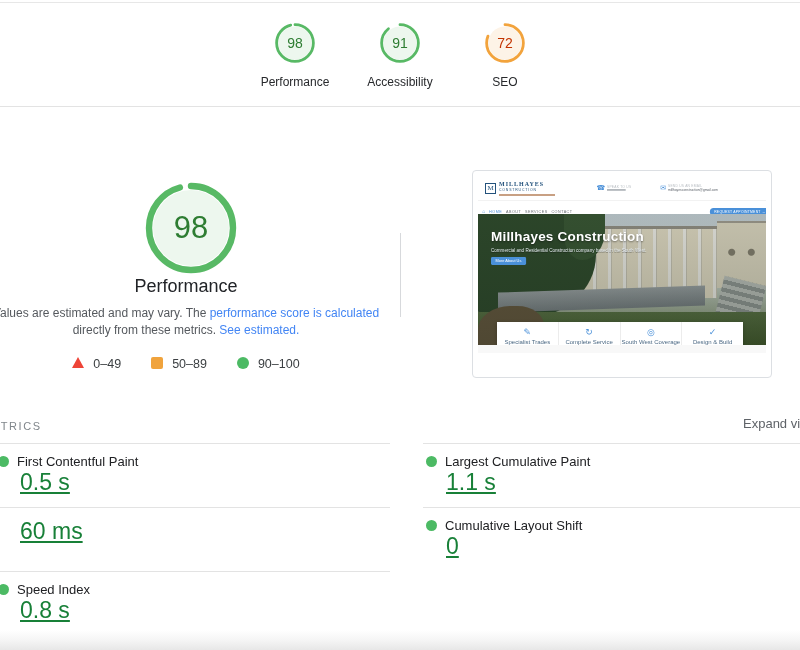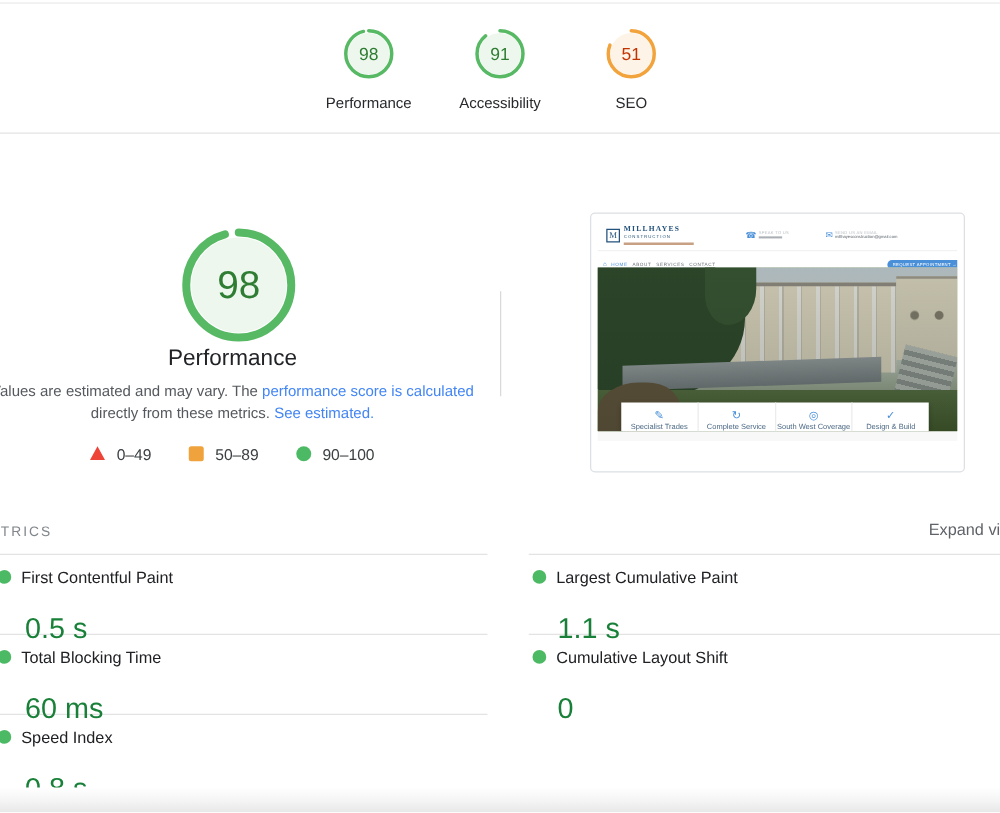--- a/index.html
+++ b/index.html
@@ -108,21 +108,21 @@
   .metrics-col{position:absolute;top:443px;border-top:1px solid #e3e3e3;}
   .metrics-col.left{left:0;width:390px;}
   .metrics-col.right{left:423px;width:377px;}
   .metric-row{height:64px;box-sizing:border-box;padding-top:10px;}
   .metric-row.bordered{border-bottom:1px solid #e3e3e3;}
   .metric-label-row{display:flex;align-items:center;gap:8px;}
   .dot{width:11px;height:11px;border-radius:50%;background:var(--pass-dot);flex:none;}
   .metrics-col.left .dot{margin-left:-2px;}
   .metrics-col.right .dot{margin-left:3px;}
   .metric-name{font-size:13px;color:#202124;}
-  .metric-value{margin-top:20px;font-size:23px;color:var(--metric-green);}
+  .metric-value{margin-top:0;font-size:23px;color:var(--metric-green);text-decoration:underline;}
   .metrics-col.left .metric-value{margin-left:20px;}
   .metrics-col.right .metric-value{margin-left:23px;}
 
   .bottom-strip{position:absolute;left:0;top:630px;width:100%;height:20px;
     background:linear-gradient(to bottom,#ffffff 0%,#f4f4f4 55%,#e7e7e7 100%);}
 </style>
 </head>
 <body>
 
 <div id="app">
@@ -149,21 +149,21 @@
         <div class="gauge-num">91</div>
       </div>
       <div class="gauge-label">Accessibility</div>
     </div>
     <div class="gauge-item">
       <div class="gauge small lvl-average">
         <svg viewBox="0 0 48 48">
             <circle class="fillc" cx="24" cy="24" r="19"></circle>
             <circle class="arc" cx="24" cy="24" r="21" stroke-width="3.2" transform="rotate(-90 24 24)" stroke-dasharray="106.31591990414019 25.63097154663113"></circle>
           </svg>
-        <div class="gauge-num">51</div>
+        <div class="gauge-num">72</div>
       </div>
       <div class="gauge-label">SEO</div>
     </div>
   </div>
 
   <div class="big-gauge-wrap">
     <div class="gauge big lvl-pass">
       <svg viewBox="0 0 48 48">
           <circle class="fillc" cx="24" cy="24" r="19"></circle>
           <circle class="arc" cx="24" cy="24" r="21" stroke-width="3.2" transform="rotate(-90 24 24)" stroke-dasharray="126.1079536217559 5.838937829015421"></circle>
@@ -242,20 +242,27 @@
         <div class="h-sky"></div>
         <div class="h-house"></div>
         <div class="h-pavilion"></div>
         <div class="h-trees"></div>
         <div class="h-trees2"></div>
         <div class="h-wall"></div>
         <div class="h-stairs"></div>
         <div class="h-lawn"></div>
         <div class="h-dirt"></div>
         <div class="h-shade"></div>
+        <div class="hero-text">
+          <div class="hero-title">Millhayes Construction</div>
+          <div class="hero-sub-wrap">
+            <div class="hero-tagline">Commercial and Residential Construction company based in the South West.</div>
+            <span class="hero-cta">More About Us</span>
+          </div>
+        </div>
         <div class="cards-row">
           <div class="p-card">
             <div class="p-icon">✎</div>
             <div class="p-title">Specialist Trades</div>
 
           </div>
           <div class="p-card">
             <div class="p-icon">↻</div>
             <div class="p-title">Complete Service</div>
 
@@ -281,24 +288,20 @@
 
   <div class="metrics-col left">
     <div class="metric-row bordered">
       <div class="metric-label-row">
         <span class="dot"></span>
         <span class="metric-name">First Contentful Paint</span>
       </div>
       <div class="metric-value">0.5 s</div>
     </div>
     <div class="metric-row bordered">
-      <div class="metric-label-row">
-        <span class="dot"></span>
-        <span class="metric-name">Total Blocking Time</span>
-      </div>
       <div class="metric-value">60 ms</div>
     </div>
     <div class="metric-row">
       <div class="metric-label-row">
         <span class="dot"></span>
         <span class="metric-name">Speed Index</span>
       </div>
       <div class="metric-value">0.8 s</div>
     </div>
   </div>

